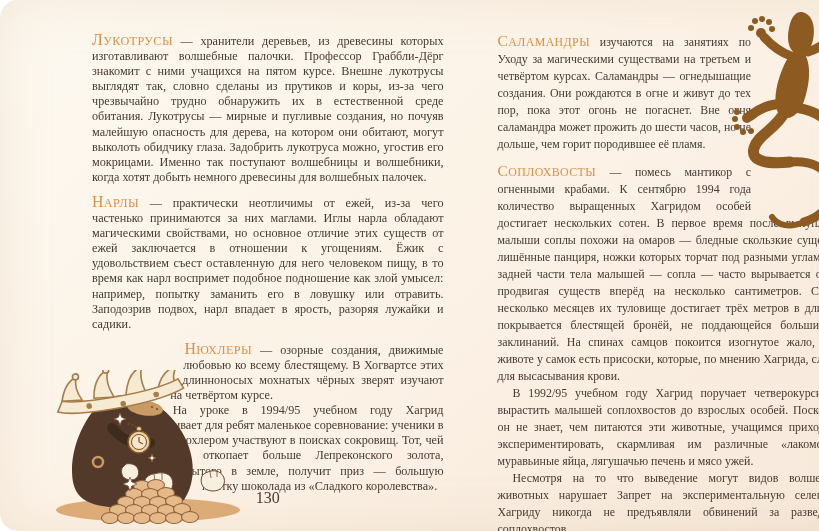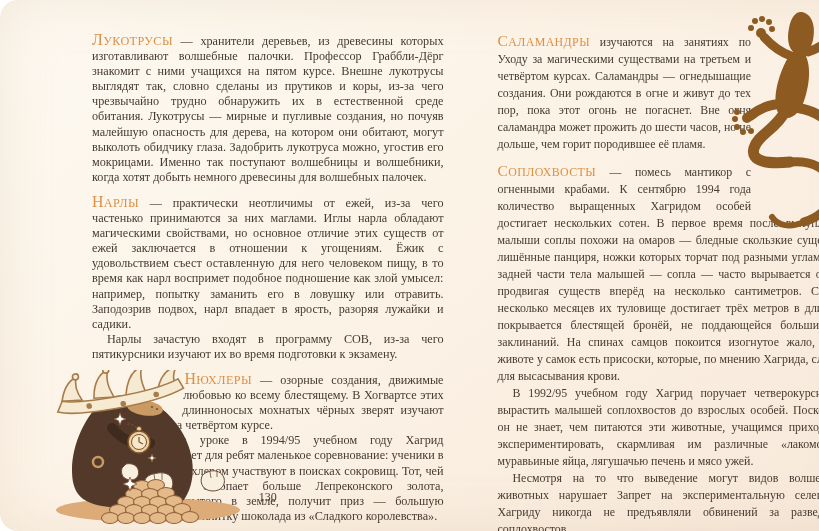--- a/index.html
+++ b/index.html
@@ -13,21 +13,21 @@
   }
   .page{position:relative;box-sizing:border-box;width:50%;height:100%;}
   .page-left{padding:32px 10px 0 48px;font-size:12.2px;line-height:15.1px;}
   .page-right{padding:32px 16px 0 44px;font-size:11.9px;line-height:17px;}
   .page p{margin:0;text-align:justify;color:#463a31;}
   .section + .section{margin-top:9px;}
   .term{color:#dd8f45;letter-spacing:.4px;}
   .term .cap{font-size:1.3em;}
   .cont{text-indent:15px;}
   .gap-before{margin-top:5px;}
-  .pagenum{position:absolute;bottom:26px;left:48px;right:10px;text-align:center;font-size:12px;color:#463a31;}
+  .pagenum{position:absolute;bottom:26px;left:48px;right:10px;text-align:center;font-size:16px;color:#463a31;}
   .page-right .pagenum{left:44px;right:16px;}
   
   .niffler-spacer{
     float:left;width:114px;height:120px;margin:30px 6px 0 -10px;
     shape-outside:polygon(0 0,84% 0,82% 22%,48% 52%,40% 72%,58% 86%,100% 100%,0 100%);
   }
   .gecko-spacer{float:right;width:96px;height:180px;margin:-4px -8px 0 8px;}
   .illus{position:absolute;pointer-events:none;}
   .niffler-illus{left:2px;bottom:4px;width:202px;height:157px;}
   .gecko-illus{right:2px;top:4px;width:133px;height:228px;}
@@ -38,21 +38,20 @@
 <div class="spread">
 
   <div class="page page-left">
 
     <div class="section">
       <p class="para"><span class="term"><span class="cap">Л</span>УКОТРУСЫ</span> <span>— хранители деревьев, из древесины которых изготавливают волшебные палочки. Профессор Граббли-Дёрг знакомит с ними учащихся на пятом курсе. Внешне лукотрусы выглядят так, словно сделаны из прутиков и коры, из-за чего чрезвычайно трудно обнаружить их в естественной среде обитания. Лукотрусы — мирные и пугливые создания, но почуяв малейшую опасность для дерева, на котором они обитают, могут выколоть обидчику глаза. Задобрить лукотруса можно, угостив его мокрицами. Именно так поступают волшебницы и волшебники, когда хотят добыть немного древесины для волшебных палочек.</span></p>
     </div>
 
     <div class="section">
       <p class="para"><span class="term"><span class="cap">Н</span>АРЛЫ</span> <span>— практически неотличимы от ежей, из-за чего частенько принимаются за них маглами. Иглы нарла обладают магическими свойствами, но основное отличие этих существ от ежей заключается в отношении к угощениям. Ёжик с удовольствием съест оставленную для него человеком пищу, в то время как нарл воспримет подобное подношение как злой умысел: например, попытку заманить его в ловушку или отравить. Заподозрив подвох, нарл впадает в ярость, разоряя лужайки и садики.</span></p>
-      <p class="para cont">Нарлы зачастую входят в программу СОВ, из-за чего пятикурсники изучают их во время подготовки к экзамену.</p>
     </div>
 
     <div class="section">
       <div class="niffler-spacer"></div>
       <p class="para"><span class="term"><span class="cap">Н</span>ЮХЛЕРЫ</span> <span>— озорные создания, движимые любовью ко всему блестящему. В Хогвартсе этих длинноносых мохнатых чёрных зверят изучают на четвёртом курсе.</span></p>
       <p class="para cont">На уроке в 1994/95 учебном году Хагрид устраивает для ребят маленькое соревнование: ученики в паре с нюхлером участвуют в поисках сокровищ. Тот, чей нюхлер откопает больше Лепреконского золота, зарытого в земле, получит приз — большую плитку шоколада из «Сладкого королевства».</p>
     </div>
 
     <div class="pagenum">130</div>
 

